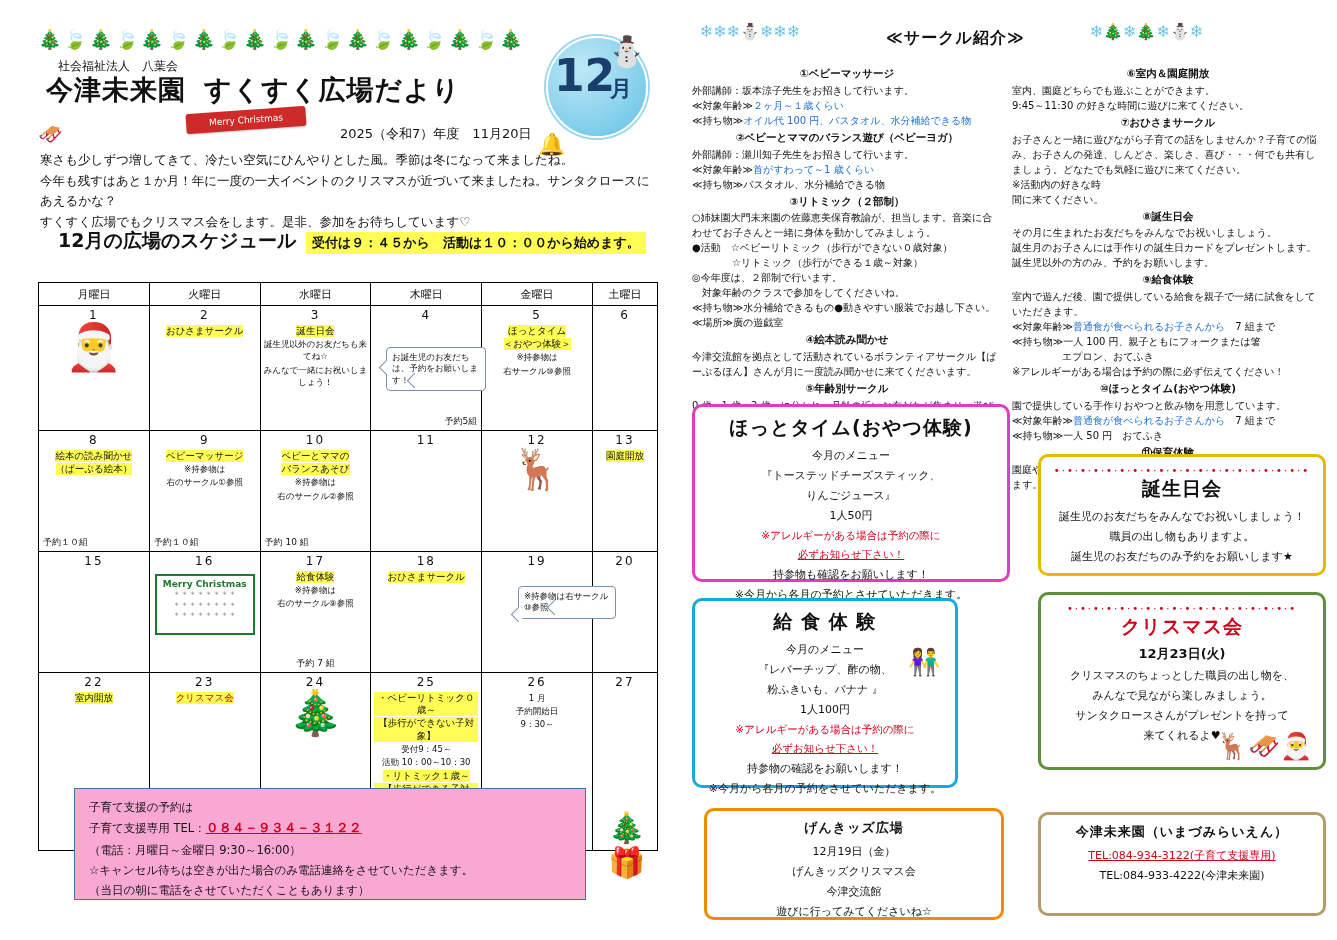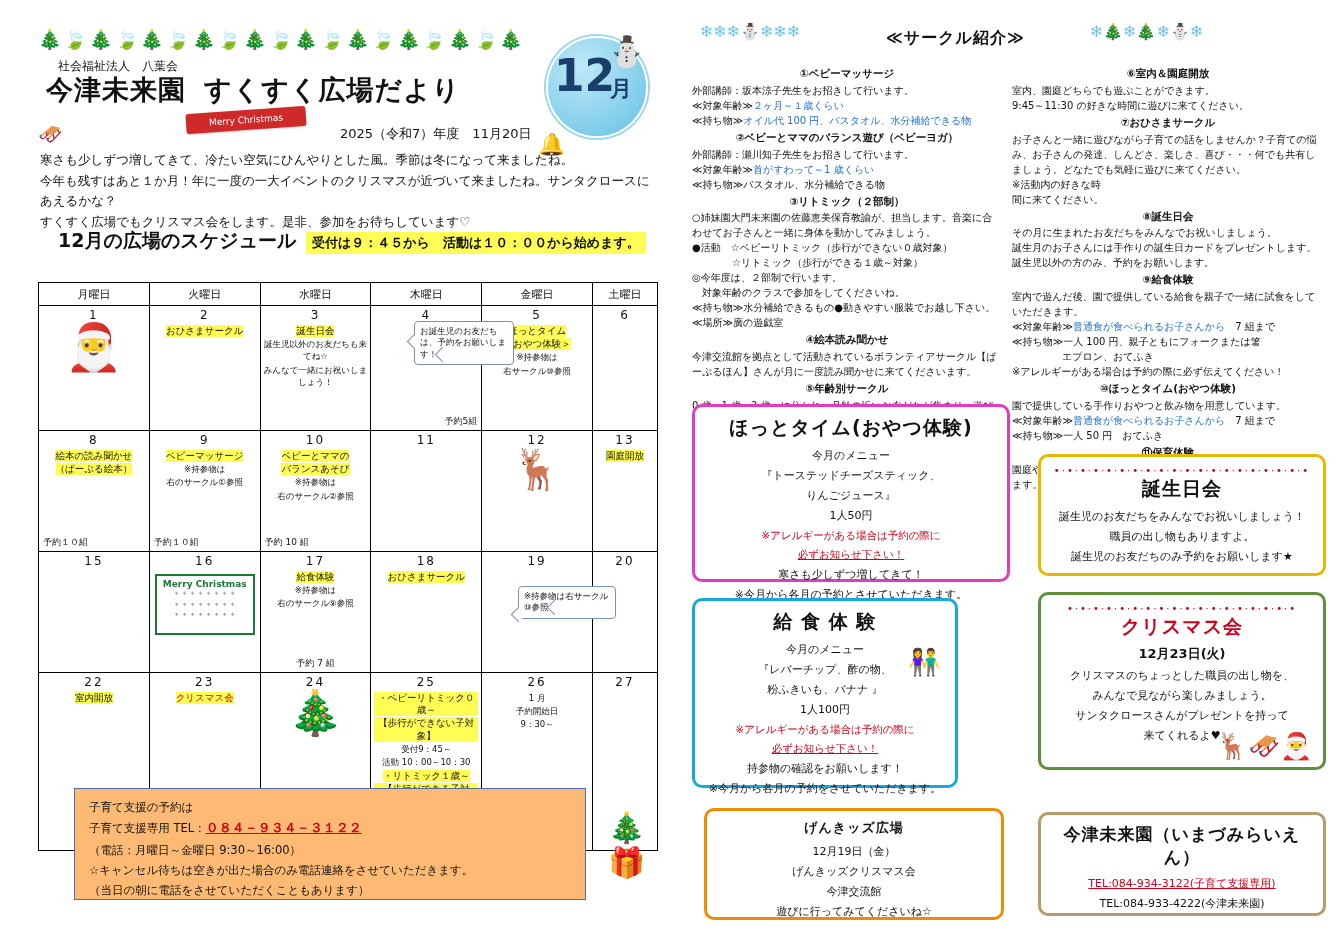--- a/index.html
+++ b/index.html
@@ -58,21 +58,21 @@
     border-left:1px solid #7b8fb5;border-bottom:1px solid #7b8fb5;transform:rotate(45deg);}
 
   .santa{font-size:46px;line-height:1;}
   .reindeer{font-size:40px;line-height:1;}
   .xmascard{width:96px;height:54px;border:2px solid #1d7a33;background:#fff;margin:4px auto 0;
     font-size:8px;color:#777;text-align:center;padding-top:3px;}
   .xmascard b{color:#1d7a33;font-size:9px;}
   .tree-big{font-size:44px;line-height:1;}
 
   .contactbox{position:absolute;left:56px;top:778px;width:512px;height:112px;border:1px solid #4a6fa5;
-    background:#fdba74;font-size:11.5px;line-height:1.75;padding:8px 14px;box-sizing:border-box;}
+    background:#f9a8d4;font-size:11.5px;line-height:1.75;padding:8px 14px;box-sizing:border-box;}
   .tel-red{color:#d0021b;font-weight:bold;text-decoration:underline;font-size:13px;}
   .ornaments{position:absolute;left:590px;top:800px;font-size:30px;}
 
   
   .right{position:absolute;left:690px;top:6px;width:640px;height:930px;}
   .rtitle{position:absolute;left:196px;top:22px;font-size:16px;font-weight:bold;letter-spacing:1px;}
   .snowdeco{position:absolute;font-size:16px;color:#6fc3e8;}
 
   .col{position:absolute;font-size:10px;line-height:1.5;}
   .colA{left:2px;top:58px;width:310px;}
@@ -271,21 +271,21 @@
     <div class="contactbox">
       <div>子育て支援の予約は</div>
       <div>
         <span>子育て支援専用 TEL：</span><span class="tel-red">０８４－９３４－３１２２</span>
       </div>
       <div>（電話：月曜日～金曜日 9:30～16:00）</div>
       <div>☆キャンセル待ちは空きが出た場合のみ電話連絡をさせていただきます。</div>
       <div>（当日の朝に電話をさせていただくこともあります）</div>
     </div>
     <div class="ornaments">🎄🎁</div>
-  <div class="callout" style="left: 368px; top: 311px; width: 88px; margin-left: 28px; --x: 0;">お誕生児のお友だちは、予約をお願いします！<span style="position: absolute; width: 10px; height: 10px; background: rgb(255, 255, 255); border-left: 1px solid rgb(123, 143, 181); border-bottom: 1px solid rgb(123, 143, 181); transform: rotate(45deg); left: -6px; top: 14px;"></span></div>
+  <div class="callout" style="left: 368px; top: 337px; width: 88px; --x: 0;">お誕生児のお友だちは、予約をお願いします！<span style="position: absolute; width: 10px; height: 10px; background: rgb(255, 255, 255); border-left: 1px solid rgb(123, 143, 181); border-bottom: 1px solid rgb(123, 143, 181); transform: rotate(45deg); left: -6px; top: 14px;"></span></div>
       <div class="callout" style="left: 500px; top: 576px; width: 86px; --x: 0;">※持参物は右サークル⑩参照<span style="position: absolute; width: 10px; height: 10px; background: rgb(255, 255, 255); border-left: 1px solid rgb(123, 143, 181); border-bottom: 1px solid rgb(123, 143, 181); transform: rotate(45deg); left: -6px; top: 22px;"></span></div>
     </div>
 
   <div class="right">
     <div class="snowdeco" style="left:10px;top:16px;">❄❄❄⛄❄❄❄</div>
     <div class="snowdeco" style="left:400px;top:16px;">❄🎄❄🎄❄⛄❄</div>
     <div class="rtitle">≪サークル紹介≫</div>
 
     <div class="col colA" id="col-a">
         <div class="itemtitle">①ベビーマッサージ</div>
@@ -338,21 +338,21 @@
 
       <div class="bx bx-hot">
         <h3>ほっとタイム(おやつ体験)</h3>
         <div id="hot-lines">
             <p style="">今月のメニュー</p>
             <p style="">『トーステッドチーズスティック、</p>
             <p style="">りんごジュース』</p>
             <p style="">1人50円</p>
             <p style="color:#d0021b;font-size:10.5px;">※アレルギーがある場合は予約の際に</p>
             <p style="color:#d0021b;font-size:10.5px;text-decoration:underline;">必ずお知らせ下さい！</p>
-            <p style="">寒さも少しずつ増してきて！</p>
+            <p style="">持参物も確認をお願いします！</p>
             <p style="">※今月から各月の予約とさせていただきます。</p>
           </div>
       </div>
 
       <div class="bx bx-birth">
         <span class="dots">•·•·•·•·•·•·•·•·•·•·•·•·•·•·•·•·•·•·•·•</span>
         <h3>誕生日会</h3>
         <div id="birth-lines">
             <p style="">誕生児のお友だちをみんなでお祝いしましょう！</p>
             <p style="">職員の出し物もありますよ。</p>
@@ -392,19 +392,19 @@
         <h3 style="font-size:13px">げんきッズ広場</h3>
         <div id="genki-lines">
             <p style="">12月19日（金）</p>
             <p style="">げんきッズクリスマス会</p>
             <p style="">今津交流館</p>
             <p style="">遊びに行ってみてくださいね☆</p>
           </div>
       </div>
 
       <div class="bx bx-imazu">
-        <h3 style="font-size:17px">今津未来園（いまづみらいえん）</h3>
+        <h3 style="font-size:13px">今津未来園（いまづみらいえん）</h3>
         <p class="underline-red">TEL:084-934-3122(子育て支援専用)</p>
         <p>TEL:084-933-4222(今津未来園)</p>
       </div>
     </div>
   </div>
 </div>
 
 </body></html>

